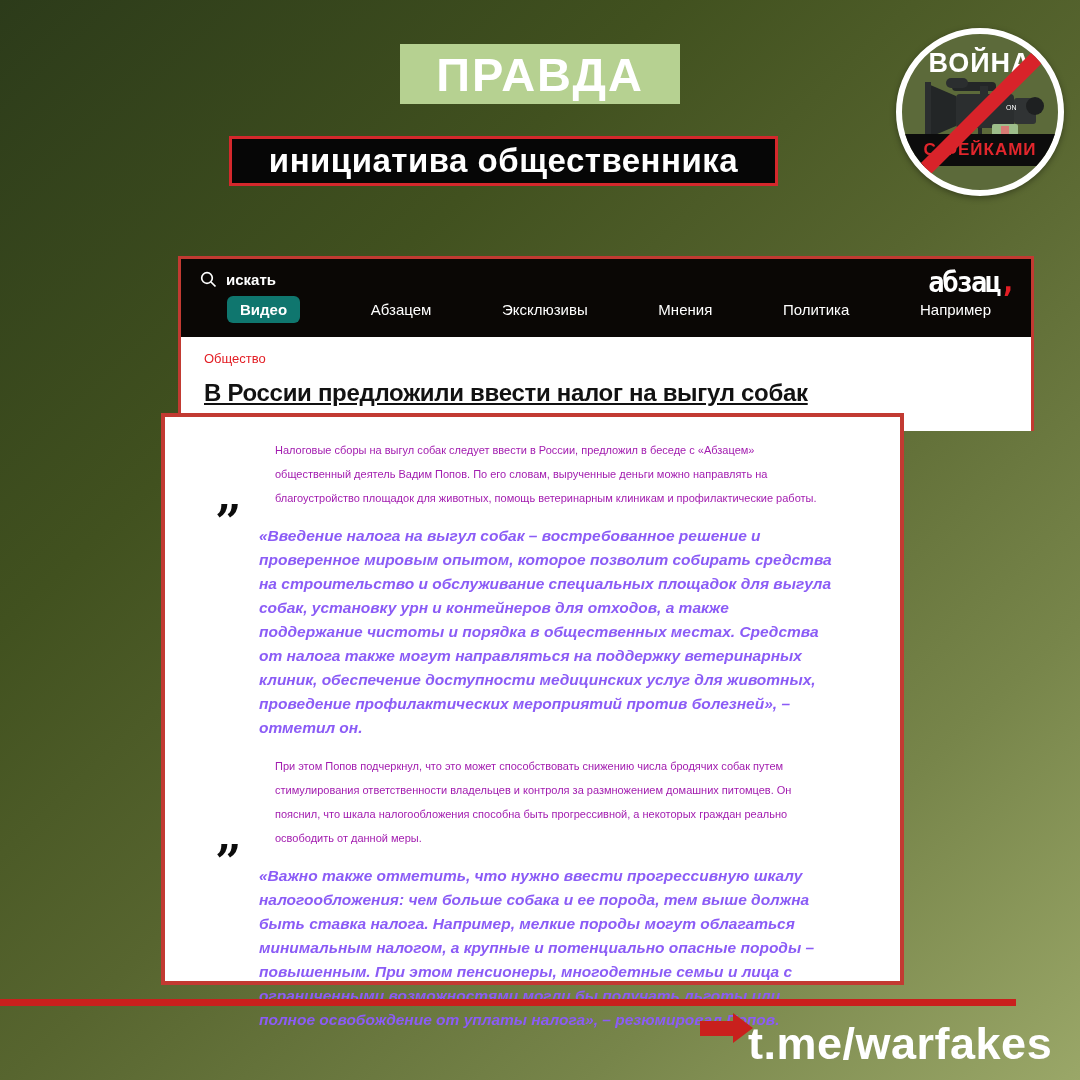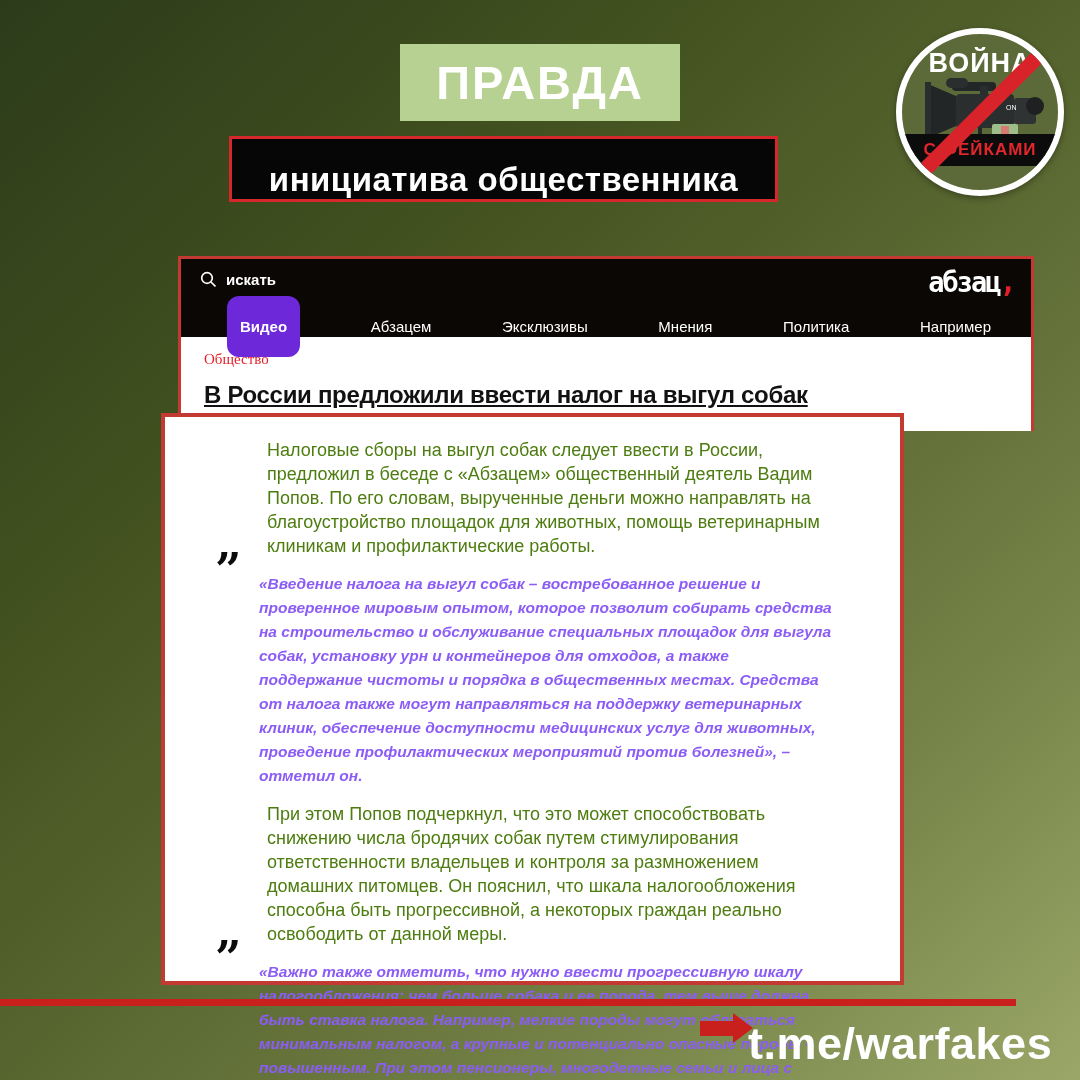--- a/index.html
+++ b/index.html
@@ -6,29 +6,29 @@
   html,body { width:1080px; height:1080px; }
   body { font-family:"Liberation Sans", sans-serif; }
 
   .canvas {
     position:relative; width:1080px; height:1080px; overflow:hidden;
     background:linear-gradient(137deg, #2c3b1a 0%, #41511f 30%, #57652f 52%, #77854a 78%, #9aa768 100%);
   }
 
   
   .truth-box {
-    position:absolute; left:400px; top:44px; width:280px; height:77px;
+    position:absolute; left:400px; top:44px; width:280px; height:60px;
     background:#b6d191; display:flex; align-items:center; justify-content:center;
   }
   .truth-box span { color:#ffffff; font-weight:bold; font-size:47px; letter-spacing:2px; }
 
   .subtitle-box {
-    position:absolute; left:229px; top:136px; width:549px; height:66px;
+    position:absolute; left:229px; top:136px; width:549px; height:50px;
     background:#060606; border:3px solid #d4282c;
-    display:flex; align-items:flex-end; justify-content:center;
+    display:flex; align-items:center; justify-content:center;
   }
   .subtitle-box span { color:#ffffff; font-weight:bold; font-size:33px; letter-spacing:0.5px; }
 
   
   .badge {
     position:absolute; left:896px; top:28px; width:168px; height:168px;
     border-radius:50%; background:#5c6a3a; border:6px solid #ffffff;
     box-shadow:0 2px 6px rgba(0,0,0,0.35); overflow:hidden;
   }
   .badge-top {
@@ -59,39 +59,39 @@
     font-family:"DejaVu Sans Mono", monospace; font-weight:bold; font-size:27px;
     color:#ffffff; letter-spacing:-2px; transform:scaleY(1.05);
   }
   .site-logo .comma { color:#e31e25; font-size:29px; }
   .nav-row {
     display:flex; align-items:center; padding:0 40px 0 46px; margin-top:8px;
     justify-content:space-between;
   }
   .nav-item { color:#ffffff; font-size:15px; font-weight:500; cursor:pointer; }
   .nav-item.active {
-    background:#6d28d9; color:#ffffff; font-weight:bold;
-    padding:22px 13px; border-radius:12px;
+    background:#0f766e; color:#ffffff; font-weight:bold;
+    padding:5px 13px; border-radius:6px;
   }
   .site-body { padding:14px 22px 0 23px; }
-  .category { color:#e31e25; font-size:15px;font-family:Liberation Serif, serif; }
+  .category { color:#e31e25; font-size:13px; }
   .headline {
     margin-top:13px; color:#121212; font-weight:bold; font-size:24px; letter-spacing:-0.3px;
     white-space:nowrap;
     text-decoration:underline;
   }
 
   
   .article-panel {
     position:absolute; left:161px; top:413px; width:743px; height:572px;
     background:#ffffff; border:4px solid #c23a32;
     padding:10px 64px 10px 94px;
   }
   .article-panel p {
-    color:#4d7c0f; font-size:18px; line-height:24px; margin:11px 8px;
+    color:#a21caf; font-size:11px; line-height:24px; margin:11px 16px;
   }
   .article-panel blockquote {
     position:relative; color:#8b5cf6; font-weight:bold; font-style:italic;
     font-size:15.5px; line-height:24px; margin:14px 0;
   }
   .quote-mark {
     position:absolute; left:-44px; top:-14px;
     font-family:"DejaVu Serif", serif; font-style:normal;
     font-size:46px; font-weight:bold; color:#0c0c0c;
   }

